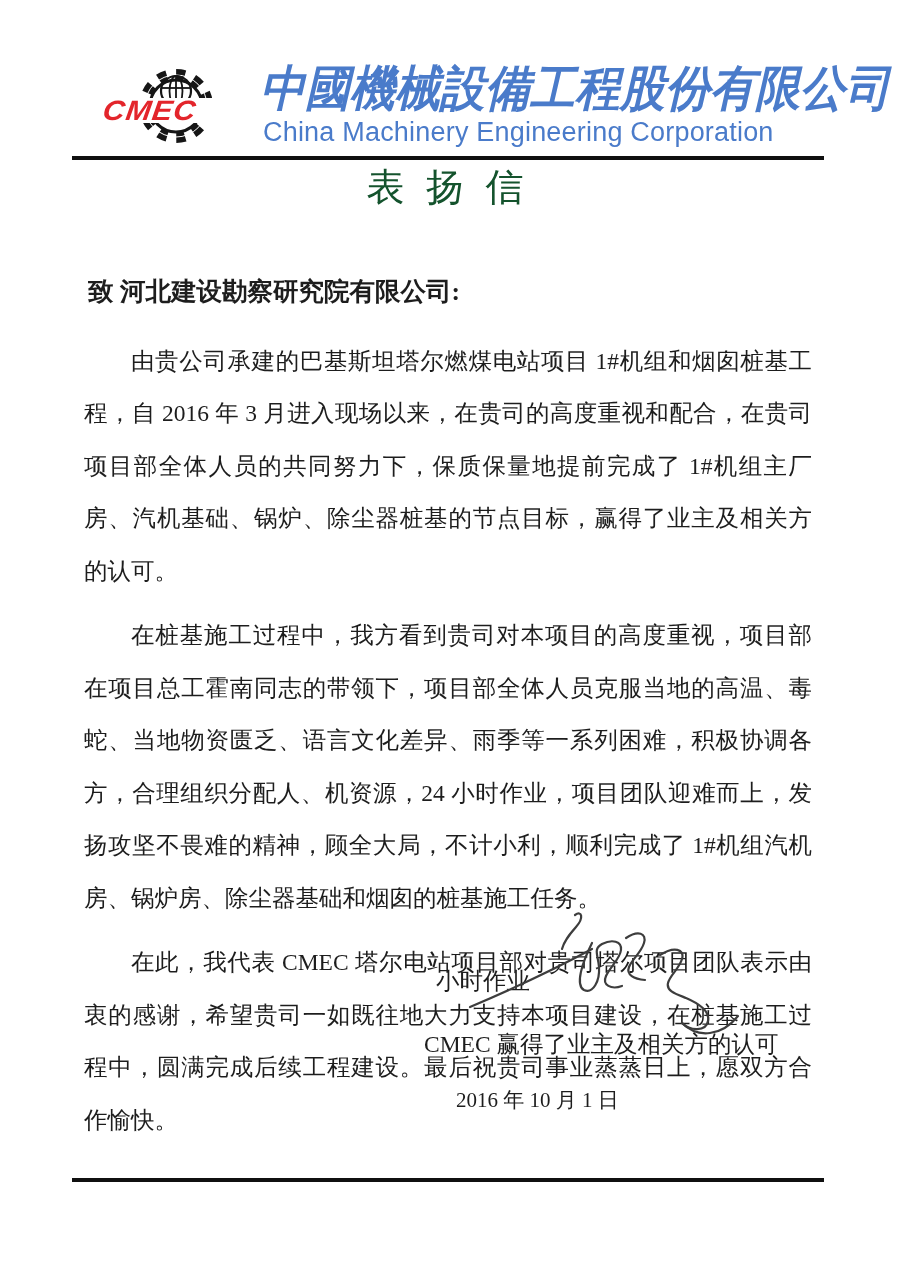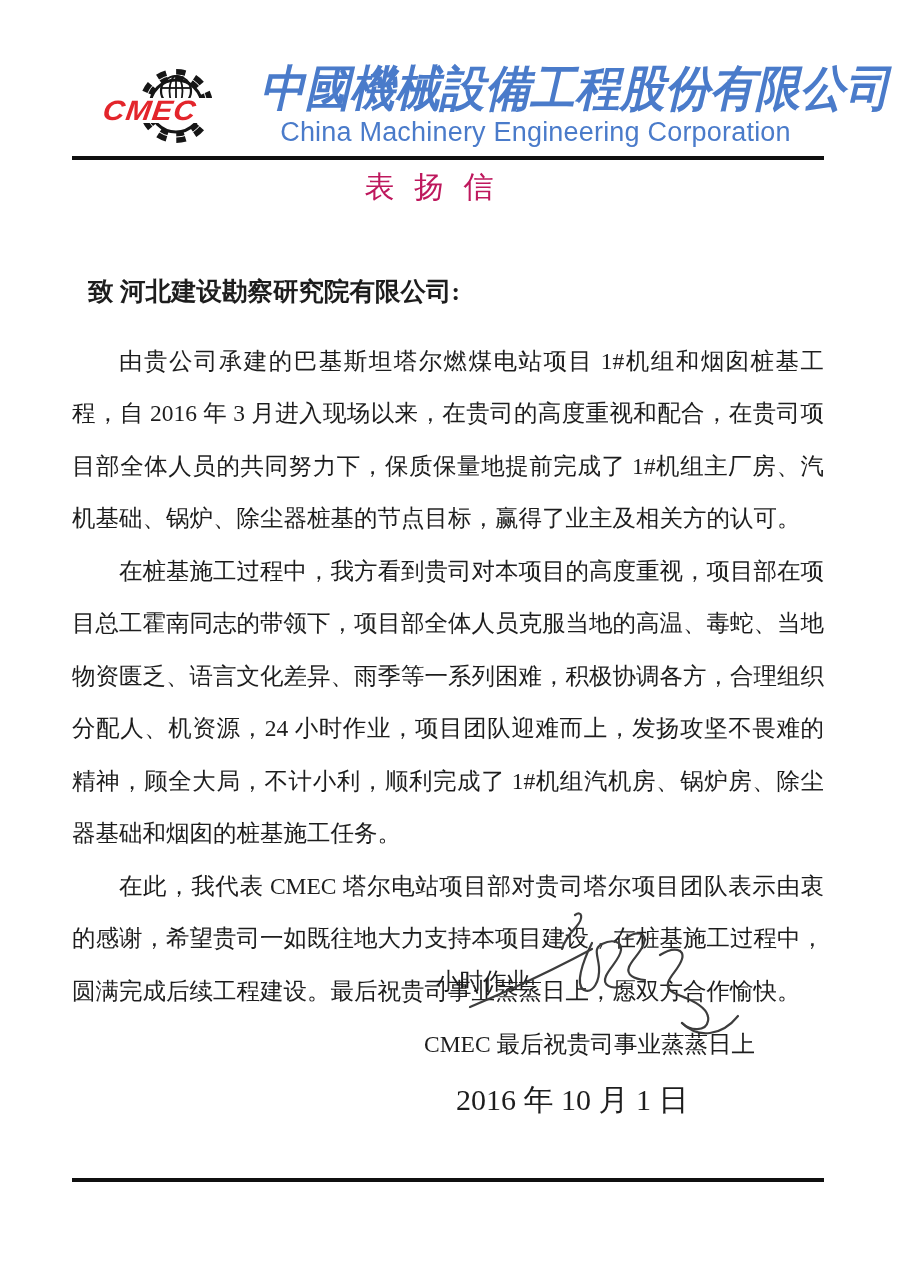--- a/index.html
+++ b/index.html
@@ -29,60 +29,60 @@
   .company-zh{
     position:absolute;left:260px;top:56px;width:550px;
     font-size:45px;line-height:60px;font-weight:700;font-style:italic;
     color:#4a7bca;white-space:nowrap;letter-spacing:0px;
     transform:scaleY(1.08);transform-origin:top left;
   }
   .company-en{
     position:absolute;left:263px;top:117px;width:545px;
     font-family:"Liberation Sans","DejaVu Sans",sans-serif;
     font-size:27px;line-height:30px;font-weight:500;
-    color:#4a7bca;white-space:nowrap;letter-spacing:0.2px;text-align:center;
+    color:#4a7bca;white-space:nowrap;letter-spacing:0.2px;
   }
   .rule{position:absolute;left:72px;width:752px;background:#101010;}
   .rule-top{top:156px;height:4px;}
   .rule-bottom{top:1178px;height:4px;}
   
   .letter-title{
-    position:absolute;left:56px;top:170px;width:752px;
+    position:absolute;left:72px;top:170px;width:752px;
     text-align:center;
-    font-size:30px;line-height:34px;
-    color:#be185d;
+    font-size:38px;line-height:34px;
+    color:#14532d;
     letter-spacing:6px;
     white-space:pre;
   }
   
   .letter-body{
     position:absolute;left:72px;top:250px;width:752px;
     font-size:23.5px;line-height:52.5px;
     text-align:justify;
   }
   .salutation{
     margin:16px;
     font-size:25.5px;
     font-weight:700;
     text-align:left;
   }
-  .para{margin:0;text-indent:2em;}
+  .para{margin:12px;text-indent:2em;}
   
   .signer-role{
     position:absolute;left:436px;top:966px;
     font-size:23.5px;line-height:30px;white-space:nowrap;
   }
   .signature-svg{position:absolute;left:430px;top:893px;overflow:visible;}
   .org-line{
     position:absolute;left:424px;top:1029px;
     font-size:23.5px;line-height:30px;white-space:nowrap;
   }
   .date-line{
     position:absolute;left:456px;top:1085px;
-    font-size:30px;line-height:30px;white-space:nowrap;
+    font-size:21px;line-height:30px;white-space:nowrap;
   }
 </style>
 </head>
 <body>
 
 <div class="page">
 
   <div class="logo-wrap">
     <svg class="logo-svg" width="290" height="100" viewBox="0 0 290 100">
 
@@ -128,19 +128,19 @@
 
       <path d="M 162 50 C 152 70 145 92 154 97 C 163 101 170 88 169 74 C 168 62 163 56 172 51 C 182 46 192 48 191 57 C 190 66 180 74 176 83 C 172 92 181 97 192 93"></path>
 
       <path d="M 196 45 C 208 37 217 40 214 50 C 211 60 202 66 199 74 C 196 82 204 86 215 87"></path>
 
       <path d="M 230 62 C 244 53 255 56 252 66 C 249 76 240 82 238 90 C 236 98 246 101 256 105 C 270 111 280 118 278 128 C 276 139 260 138 252 130"></path>
       <path d="M 252 130 C 268 146 292 143 308 123"></path>
     </g>
   </svg>
 
-  <div class="org-line">CMEC 最后祝贵司事业蒸蒸日上</div>
+  <div class="org-line">CMEC 赢得了业主及相关方的认可</div>
 
   <div class="date-line">2016 年 10 月 1 日</div>
 
   <div class="rule rule-bottom"></div>
 
 </div>
 
 </body></html>

